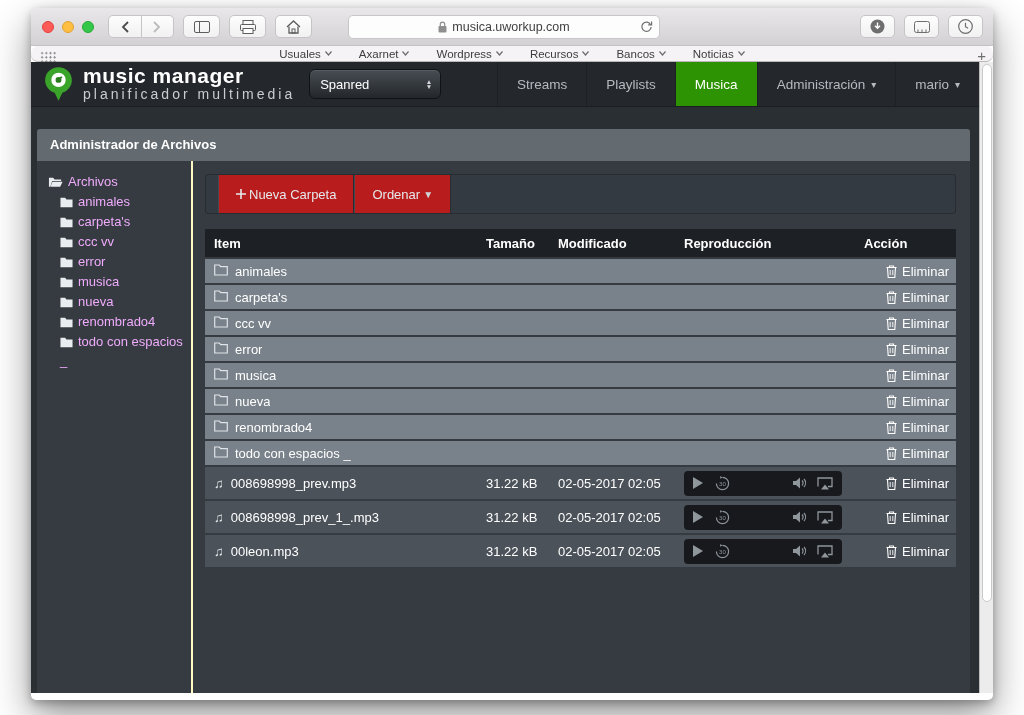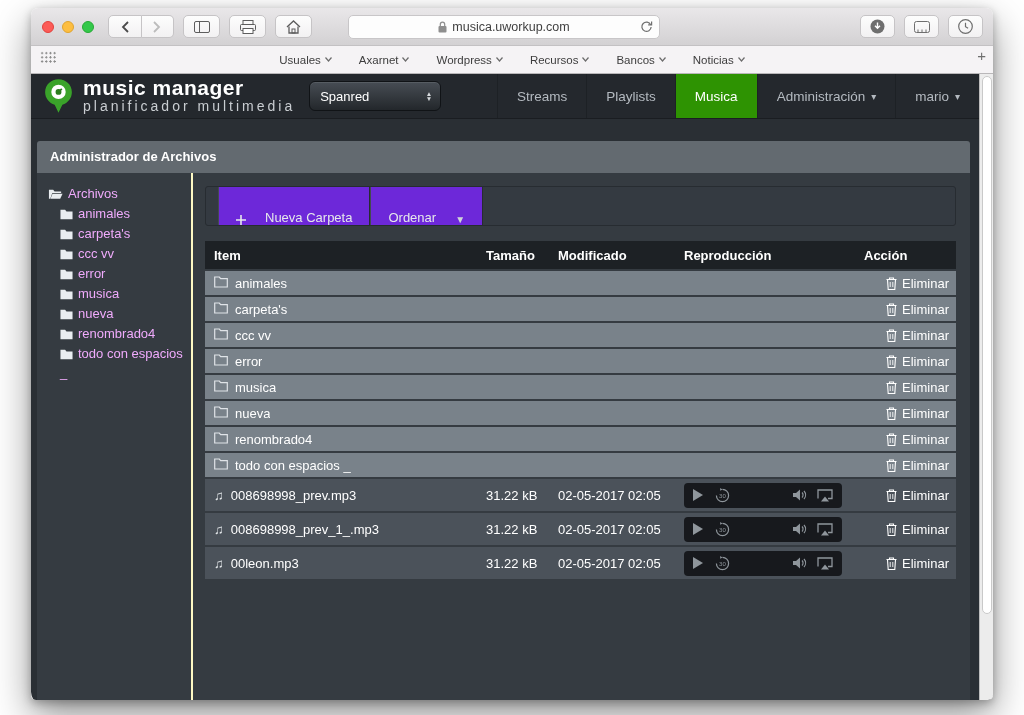--- a/index.html
+++ b/index.html
@@ -29,31 +29,31 @@
   .single { width:37px; margin-left:9px; }
 
   .urlfield { position:absolute; left:317px; top:7px; width:312px; height:24px; background:#fdfdfd;
               border:1px solid #c8c6c8; border-radius:5px; display:flex; align-items:center;
               justify-content:center; font-size:12.5px; color:#3f3f3f; gap:5px; }
   .urlrefresh { position:absolute; right:6px; top:4px; }
 
   .right-btns { position:absolute; right:10px; top:7px; display:flex; gap:9px; }
   .right-btns .tb-btn { width:35px; }
 
-  .bookmarksbar { position:relative; height:28px; background:#f5f3f5; border-bottom:1px solid #b9b7b9;
-                  display:flex; align-items:center; font-size:11.5px; color:#3d3d3d; }
+  .bookmarksbar { position:relative; height:16px; background:#f5f3f5; border-bottom:1px solid #b9b7b9;
+                  display:flex; align-items:center; font-size:11.5px; color:#3d3d3d;border-radius:7px; }
   .bm-grid { position:absolute; left:9px; top:5px; width:17px; height:13px;
              background-image:radial-gradient(#8a8a8a 1px, transparent 1.2px);
              background-size:4.2px 4.2px; }
   .bm-list { display:flex; gap:27px; margin:0 auto; }
   .bm-item { display:flex; align-items:center; gap:4px; cursor:default; }
   .bm-plus { position:absolute; right:7px; top:1px; color:#6e6e6e; font-size:15px; }
 
   
-  .page { position:relative; height:631px; background:#2a2f34;border-radius:13px; }
+  .page { position:relative; height:631px; background:#2a2f34; }
   .scrollbar { position:absolute; top:0; right:0; bottom:0; width:14px; background:#ececec;
                border-left:1px solid #bdbdbd; }
   .scroll-thumb { position:absolute; top:2px; left:1.5px; width:10px; height:538px; background:#fff;
                   border:1px solid #c9c9c9; border-radius:6px; }
   .page-content { position:absolute; inset:0 14px 0 0; display:flex; flex-direction:column; }
 
   
   .navbar { height:45px; background:#24282d; border-bottom:1px solid #1a1d21; display:flex; align-items:stretch; }
   .brand { display:flex; align-items:center; gap:9px; padding-left:12px; }
   .brand-text .t1 { color:#fff; font-size:21px; font-weight:bold; letter-spacing:.5px; line-height:20px; }
@@ -79,22 +79,22 @@
              border-right:2px solid #fef9c3; }
   .tree-item { line-height:19px; margin-bottom:1px; cursor:default; }
   .tree-item .inline-icon { vertical-align:-2px; margin-right:5px; }
   .tree-children { margin-left:12px; }
   .tree-children .tree-item { max-width:130px; }
 
   .main { flex:1; padding:13px 14px 0 12px; overflow:hidden; }
 
   .toolbar { height:40px; background:#343a41; border:1px solid #272c31; border-radius:3px;
              display:flex; align-items:stretch; padding-left:12px; margin-bottom:15px; }
-  .tool-btn { display:flex; align-items:flex-end; gap:19px; padding:0 17px; color:#e6e9eb; font-size:13px;
-              background:#6d28d9; border-right:1px solid #272c31; border-left:1px solid #434a51; cursor:default; }
+  .tool-btn { display:flex; align-items:center; gap:3px; padding:0 17px; color:#e6e9eb; font-size:13px;
+              background:#b91c1c; border-right:1px solid #272c31; border-left:1px solid #434a51; cursor:default; }
   .tool-btn .caret { font-size:10px; color:#cfd4d8; }
 
   .thead { display:flex; align-items:center; height:28px; background:#1d2125; color:#fff;
            font-size:13px; font-weight:bold; }
   .c-item { flex:1; display:flex; align-items:center; gap:7px; padding-left:9px; min-width:0; }
   .c-size { width:72px; }
   .c-mod  { width:126px; }
   .c-play { width:180px; display:flex; align-items:center; }
   .c-act  { width:92px; display:flex; align-items:center; justify-content:flex-end; gap:5px; padding-right:7px; }
 

